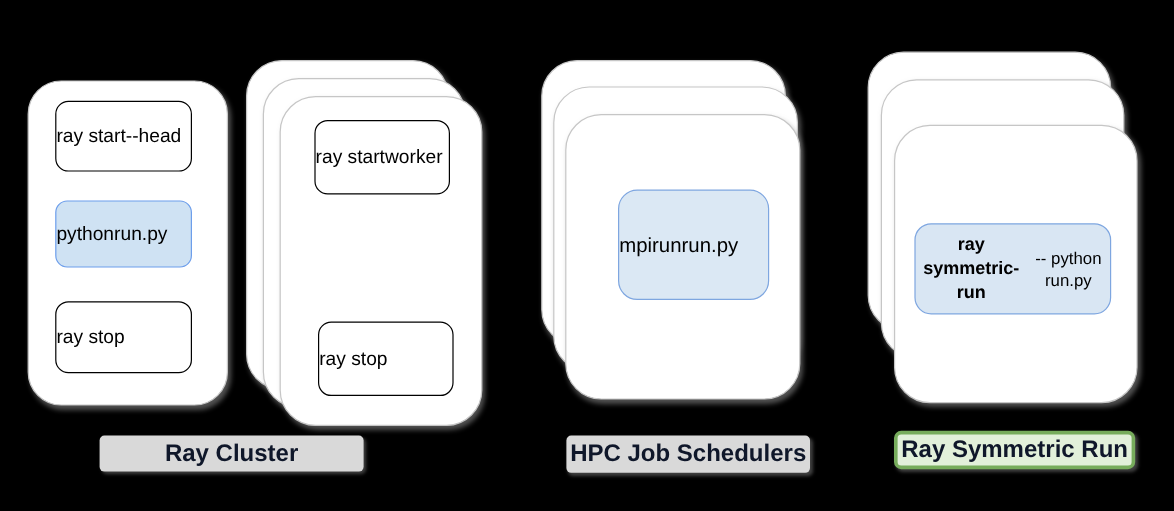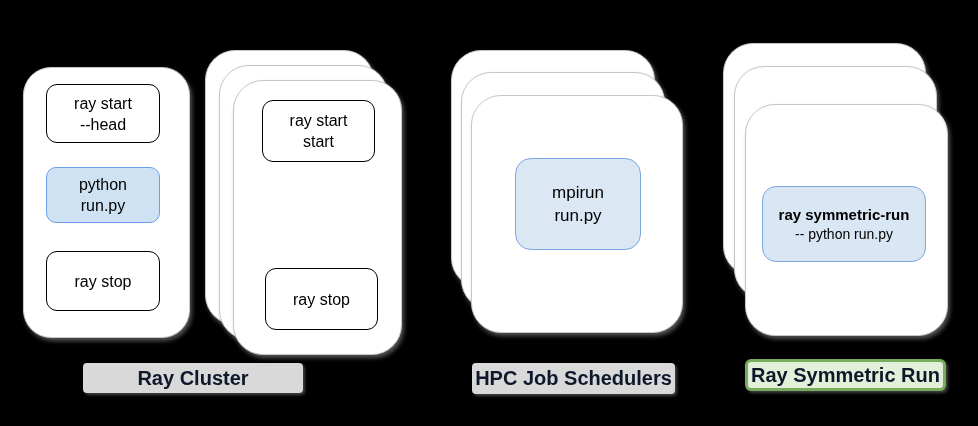--- a/index.html
+++ b/index.html
@@ -16,23 +16,22 @@
   .card {
     position: absolute;
     background: #ffffff;
     border: 1px solid #c6c6c6;
     border-radius: 30px;
     box-shadow: 2px 3px 4px rgba(150,150,150,0.55);
   }
   .cmd {
     position: absolute;
     display: flex;
-    flex-direction: column;
+    flex-direction: row;
     align-items: center;
-    justify-content: center;
     text-align: center;
     background: #ffffff;
     border: 1.5px solid #000000;
     border-radius: 11px;
     font-size: 16px;
     line-height: 21px;
   }
   .cmd.highlight-a {
     background: #cfe2f3;
     border: 1.5px solid #6d9eeb;
@@ -91,32 +90,32 @@
       <div>ray stop</div>
     </div>
   </div>
 
   <div>
     <div class="card" style="left:205px; top:50px; width:169px; height:275px;"></div>
     <div class="card" style="left:219px; top:65px; width:169px; height:275px;"></div>
     <div class="card" style="left:233px; top:80px; width:169px; height:275px;">
       <div class="cmd" style="left:28px; top:19px; width:113px; height:62px;">
         <div>ray start</div>
-        <div>start</div>
+        <div>worker</div>
       </div>
       <div class="cmd" style="left:31px; top:187px; width:113px; height:62px;">
         <div>ray stop</div>
       </div>
     </div>
   </div>
 
   <div>
     <div class="card" style="left:451px; top:50px; width:204px; height:238px;"></div>
     <div class="card" style="left:461px; top:72px; width:204px; height:238px;"></div>
-    <div class="card" style="left:471px; top:95px; width:212px; height:238px;">
+    <div class="card" style="left:471px; top:95px; width:196px; height:238px;">
       <div class="cmd highlight-b" style="left:43px; top:62px; width:126px; height:92px;">
         <div>mpirun</div>
         <div>run.py</div>
       </div>
     </div>
   </div>
 
   <div>
     <div class="card" style="left:723px; top:43px; width:203px; height:233px;"></div>
     <div class="card" style="left:734px; top:66px; width:203px; height:233px;"></div>

